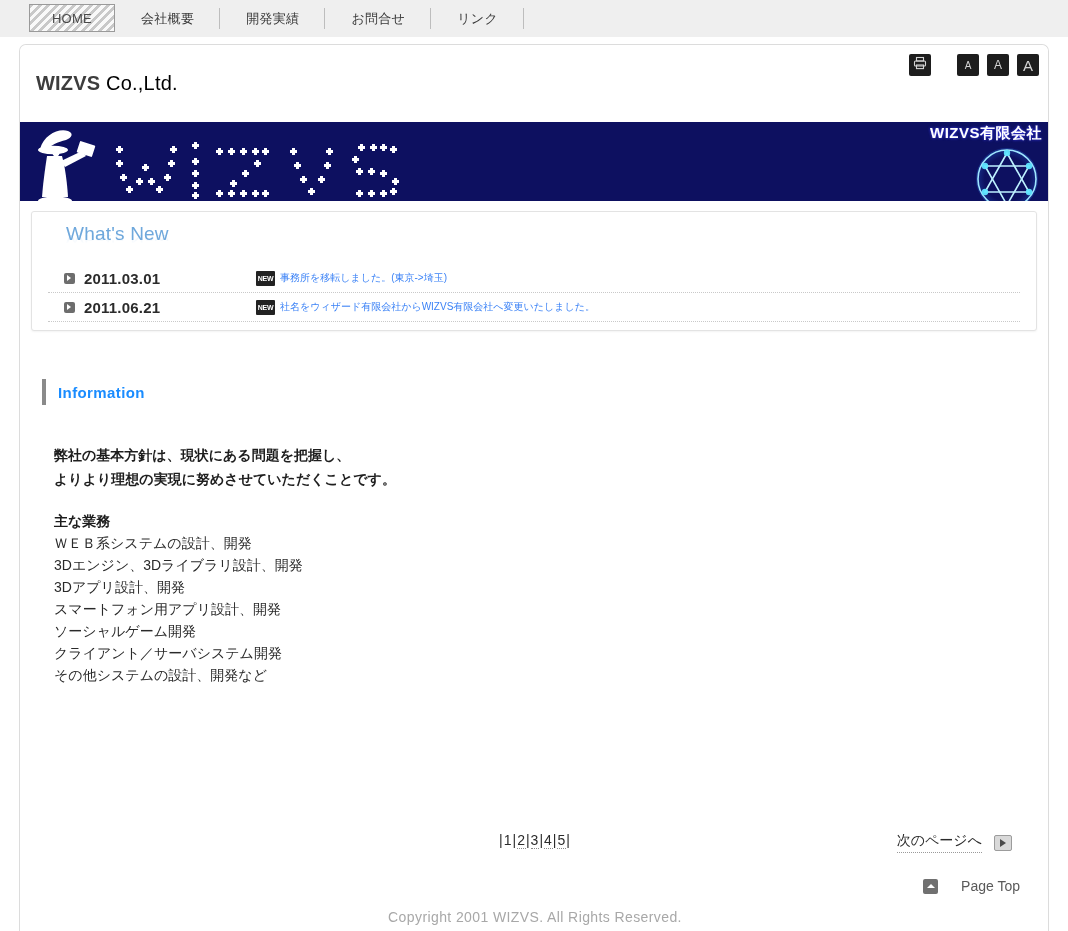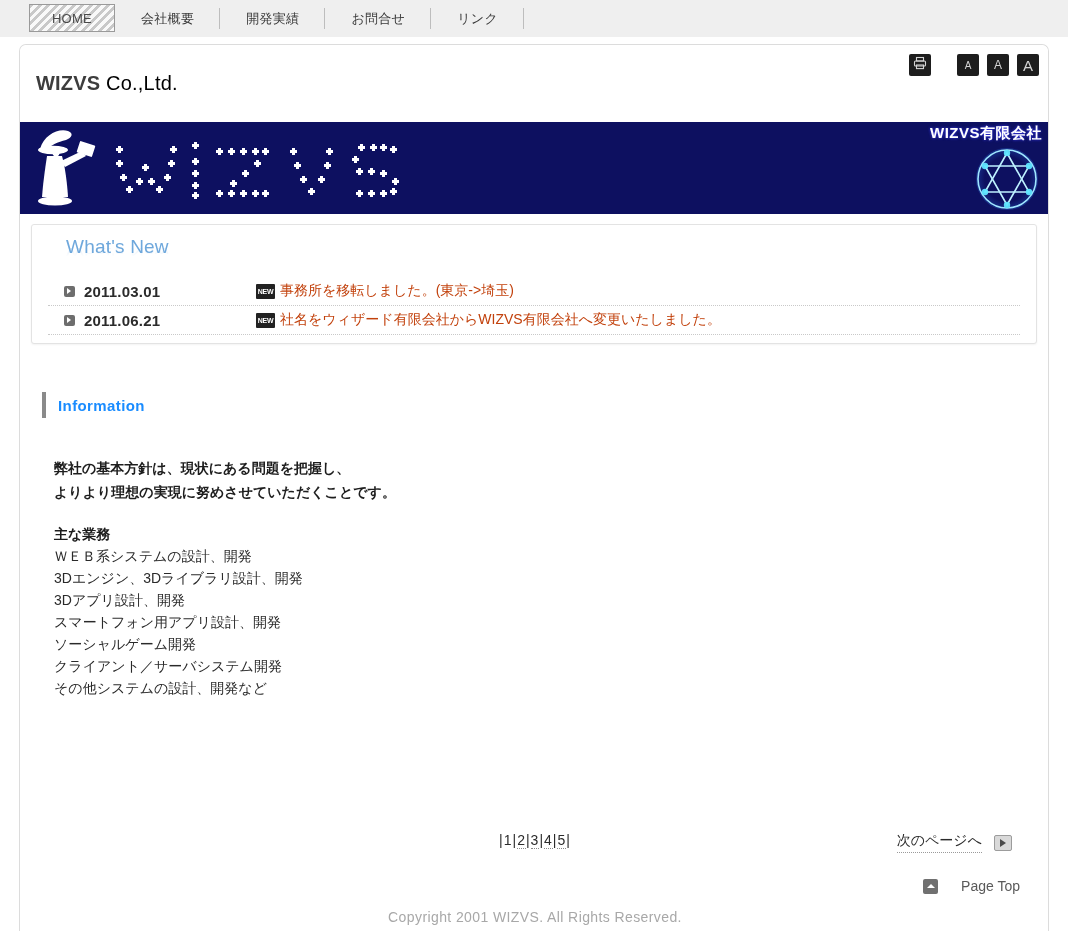--- a/index.html
+++ b/index.html
@@ -86,21 +86,21 @@
     cursor: pointer;
   }
   .tool-btn.printer { margin-right: 18px; }
   .tool-btn .a1 { font-size: 10px; }
   .tool-btn .a2 { font-size: 12px; }
   .tool-btn .a3 { font-size: 15px; }
 
   
   .banner {
     position: relative;
-    height: 92px;
+    height: 79px;
     background: #0d1060;
     overflow: hidden;
   }
   .banner-inner { position: absolute; inset: 0; }
 
   .wizard { position: absolute; left: 14px; top: 3px; }
   .dotlogo { position: absolute; left: 92px; top: 14px; }
 
   .corp-name {
     position: absolute; right: 6px; top: 2px;
@@ -171,21 +171,21 @@
     background: #222222;
     color: #ffffff;
     font-size: 7px; font-weight: bold;
     display: flex; align-items: center; justify-content: center;
     margin-right: 5px;
     border-radius: 1px;
     flex: none;
     letter-spacing: -0.2px;
   }
   .news-text {
-    font-size: 14px; color: #c2410c;
+    font-size: 10px; color: #3b82f6;
   }
 
   
   .info-head {
     display: flex; align-items: center;
     margin: 48px 0 0 22px;
   }
   .info-bar {
     width: 4px; height: 26px;
     background: #8a8a8a;

